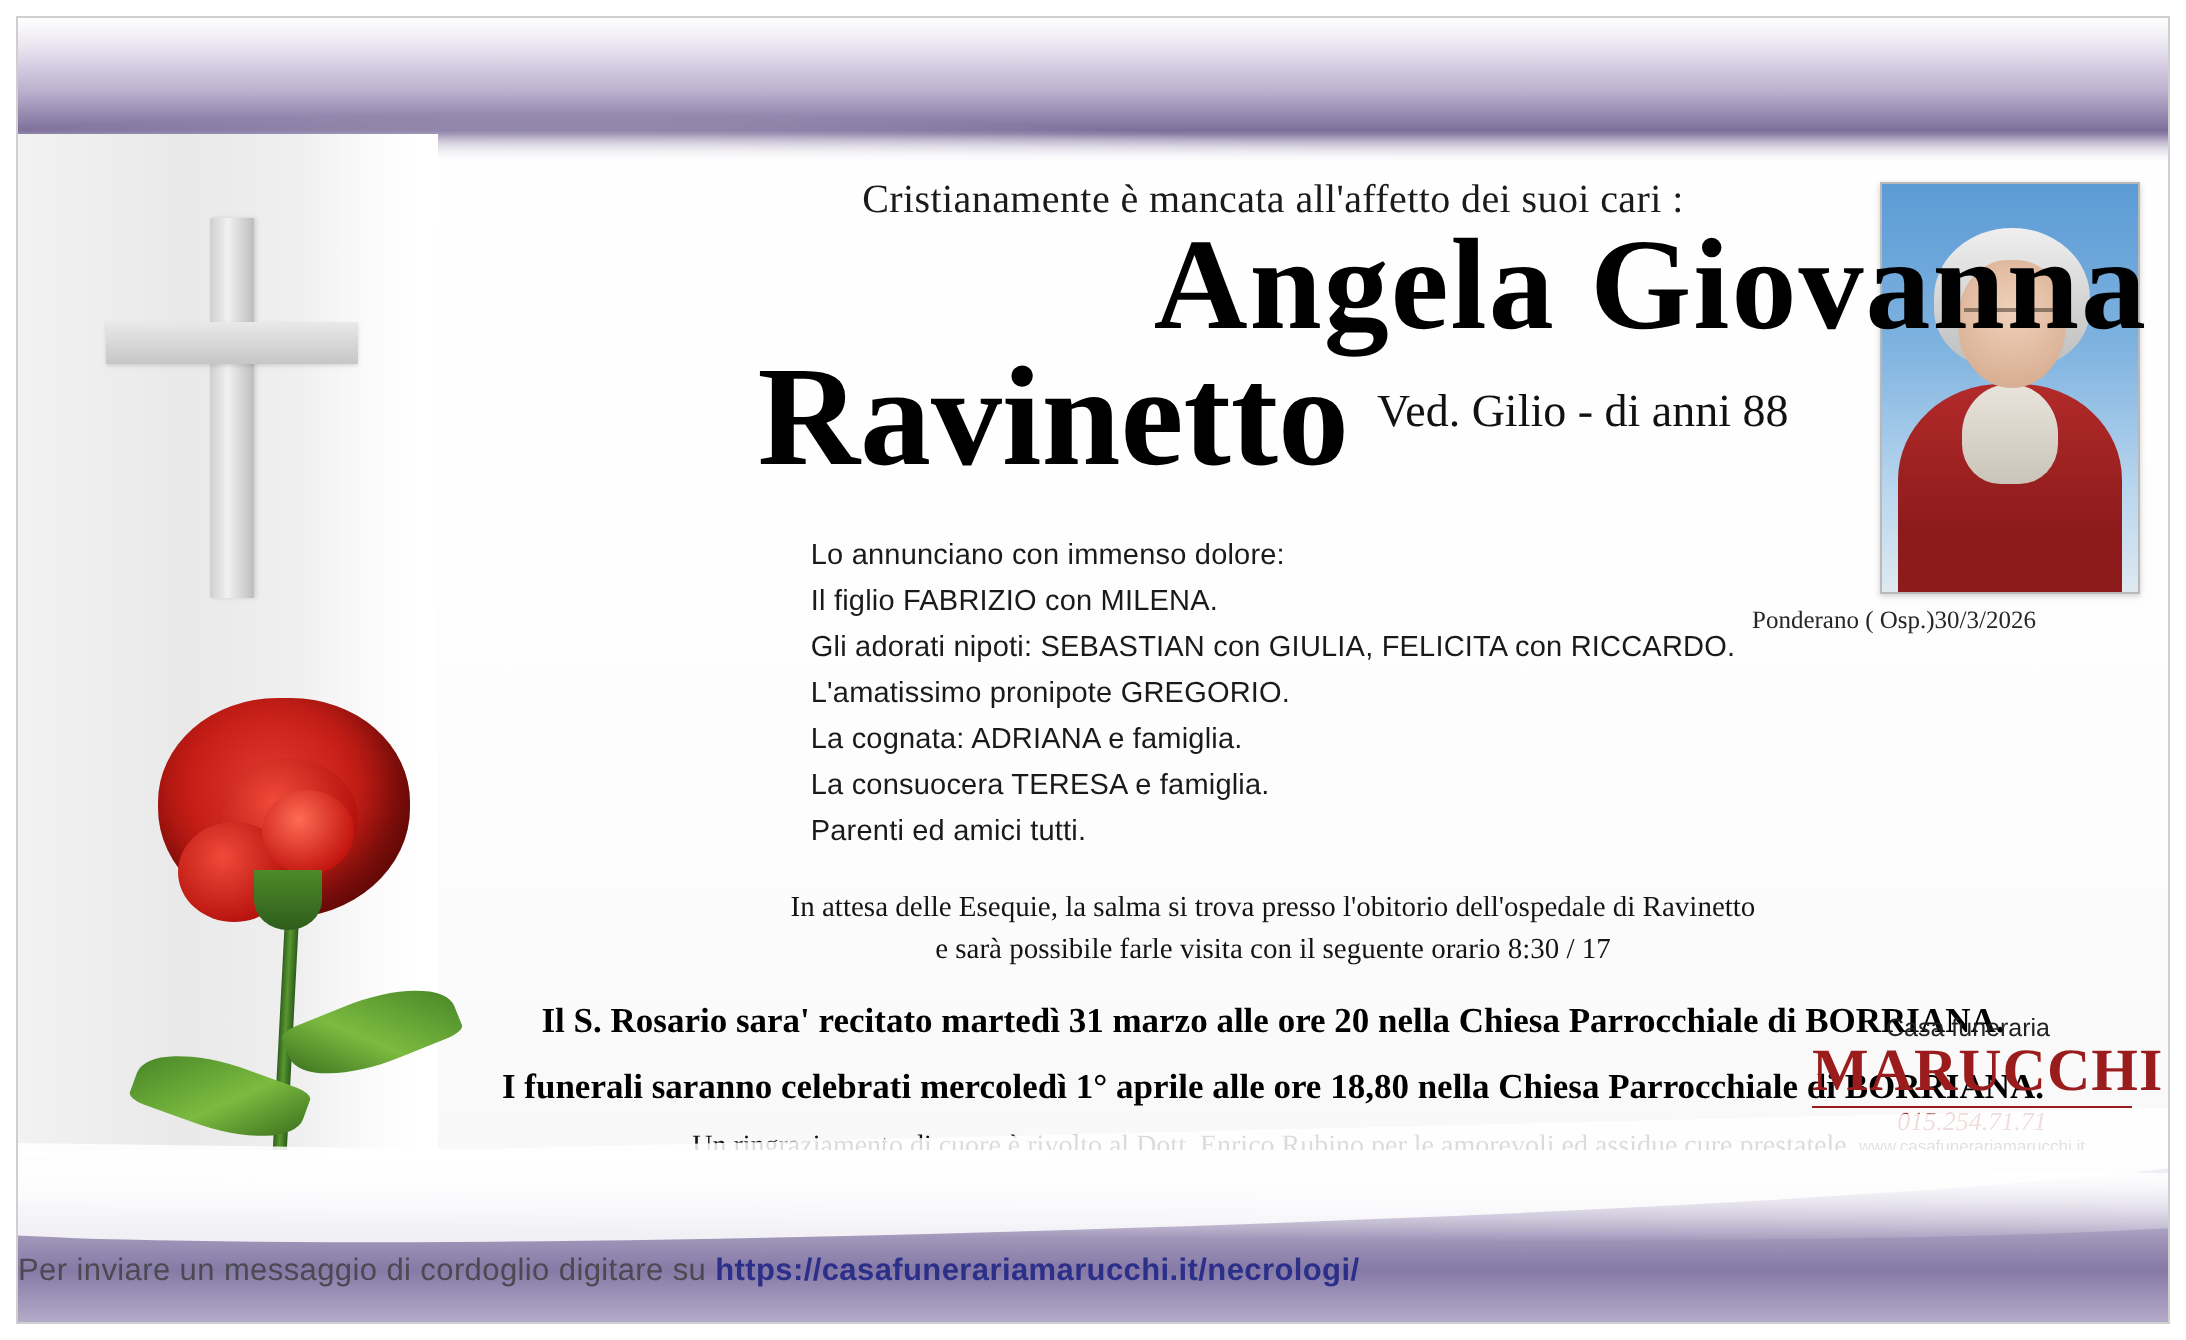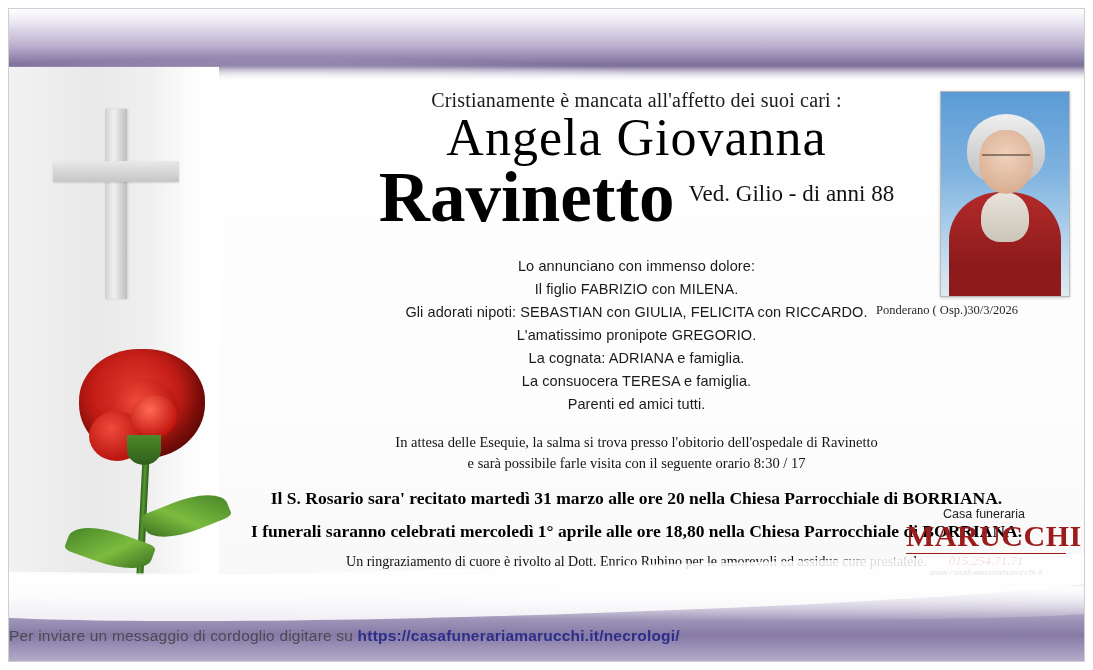--- a/index.html
+++ b/index.html
@@ -215,27 +215,28 @@
 
   .intro {
     font-size: 20px;
     color: #1b1b1b;
     margin: 6px 0 2px 0;
     letter-spacing: 0.2px;
   }
 
   .name {
     font-family: "Liberation Serif", serif;
-    font-weight: normal;
-    font-size: 52px;
+    font-weight: bold;
+    font-size: 65px;
     line-height: 0.92;
     letter-spacing: 1px;
     color: #000;
     margin: 2px 0 0 0;
     white-space: nowrap;
+    text-align: right;
   }
   .name-line2-wrap {
     display: flex;
     align-items: center;
     justify-content: center;
     gap: 14px;
     margin-top: 2px;
   }
   .name-line2 {
     font-family: "Liberation Serif", serif;
@@ -300,21 +301,21 @@
     width: 200px;
     text-align: left;
     font-family: "Liberation Serif", serif;
     font-size: 12.5px;
     color: #262626;
   }
 
   
   .family {
     margin-top: 24px;
-    text-align: center;
+    text-align: left;
     display: inline-block;
     font-family: "Liberation Sans", sans-serif;
     font-size: 14.5px;
     line-height: 1.58;
     color: #1a1a1a;
     letter-spacing: 0.1px;
   }
   .family .ln { white-space: nowrap; }
 
   .note {

